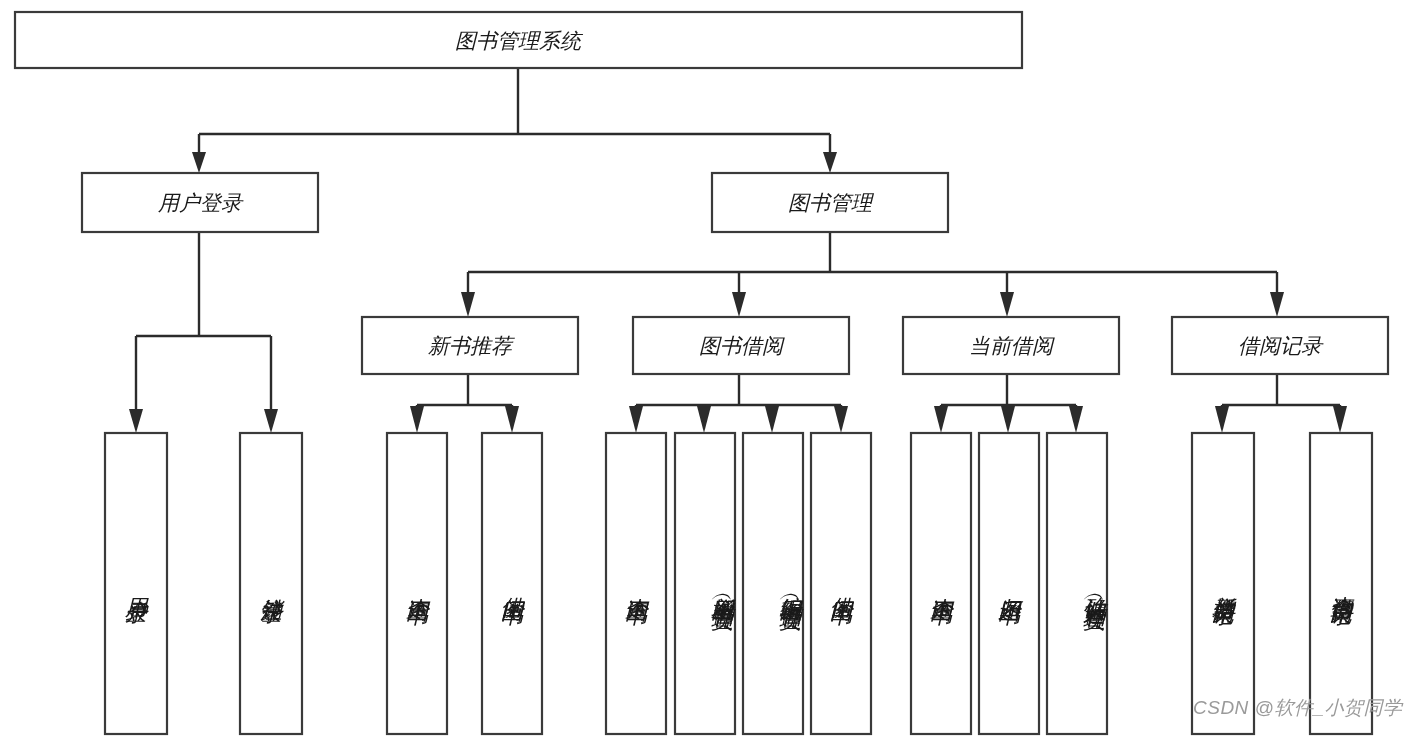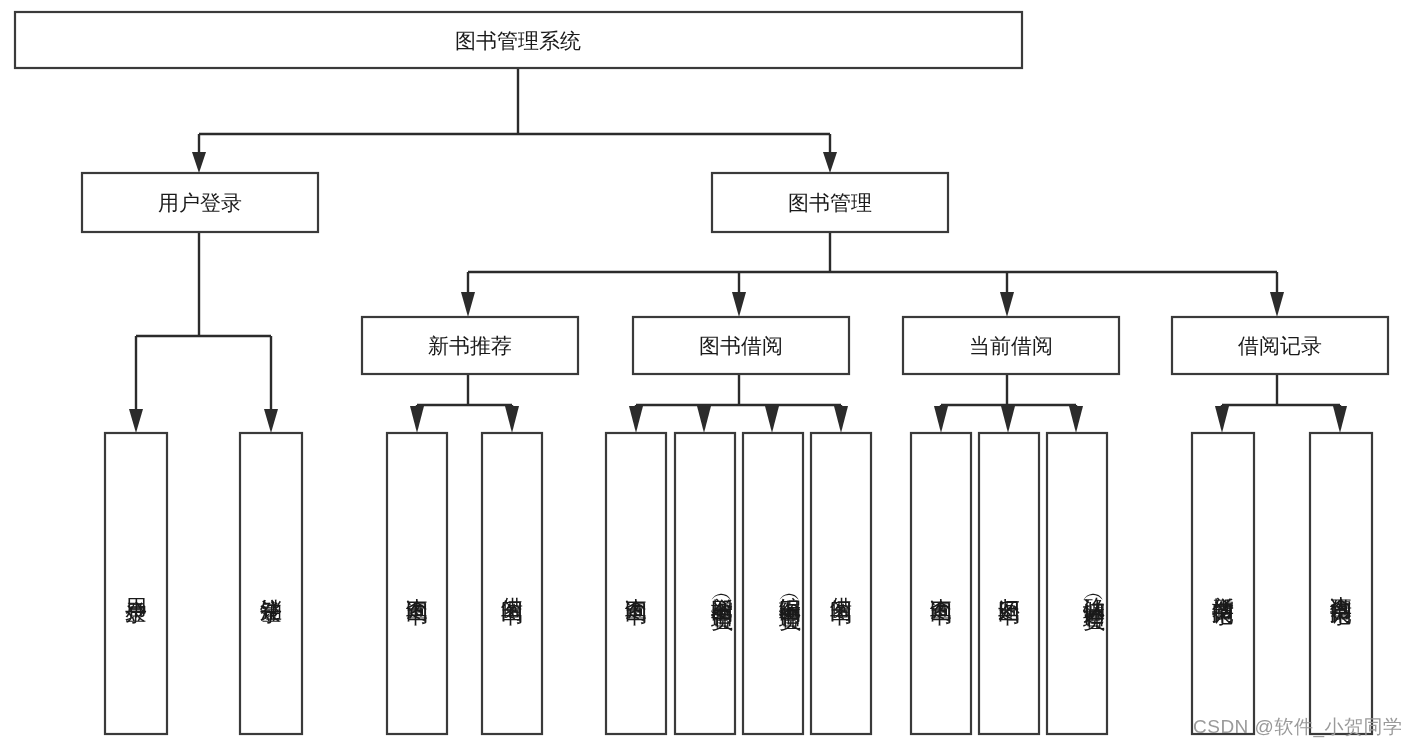--- a/index.html
+++ b/index.html
@@ -11,20 +11,21 @@
     width: 1405px;
     height: 747px;
     font-family: "Liberation Sans", "DejaVu Sans", sans-serif;
     overflow: hidden;
     position: relative;
   }
   #diagram-root {
     position: relative;
     width: 1405px;
     height: 747px;
+    font-style: italic;
   }
   svg#diagram-svg {
     position: absolute;
     left: 0;
     top: 0;
     width: 1405px;
     height: 747px;
   }
   .node-box {
     fill: #ffffff;
@@ -202,15 +203,15 @@
   <div class="leaf-label" style="left:743px; top:441px; width:60px; height:293px;">编辑图书（管理员）</div>
   <div class="leaf-label centered" style="left:811px; top:433px; width:60px; height:301px;">借阅图书</div>
 
   <div class="leaf-label centered" style="left:911px; top:433px; width:60px; height:301px;">查询图书</div>
   <div class="leaf-label centered" style="left:979px; top:433px; width:60px; height:301px;">归还图书</div>
   <div class="leaf-label" style="left:1047px; top:441px; width:60px; height:293px;">确认归还（管理员）</div>
 
   <div class="leaf-label centered" style="left:1192px; top:433px; width:62px; height:301px;">新增借阅记录</div>
   <div class="leaf-label centered" style="left:1310px; top:433px; width:62px; height:301px;">查询借阅记录</div>
 
-  <div class="watermark" style="left:1193px; top:714px;">CSDN @软件_小贺同学</div>
+  <div class="watermark" style="left:1193px; top:695px;">CSDN @软件_小贺同学</div>
 
 </div>
 
 </body></html>

